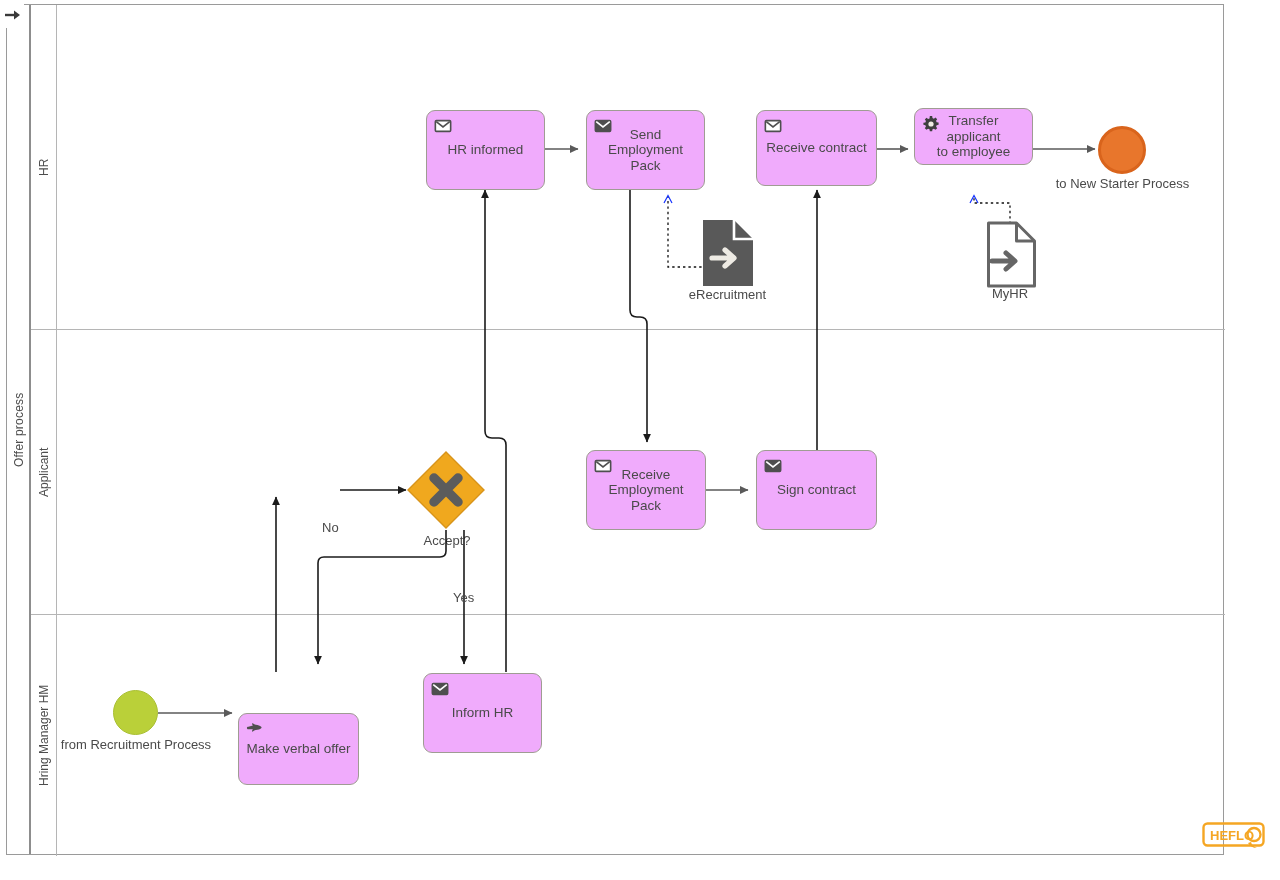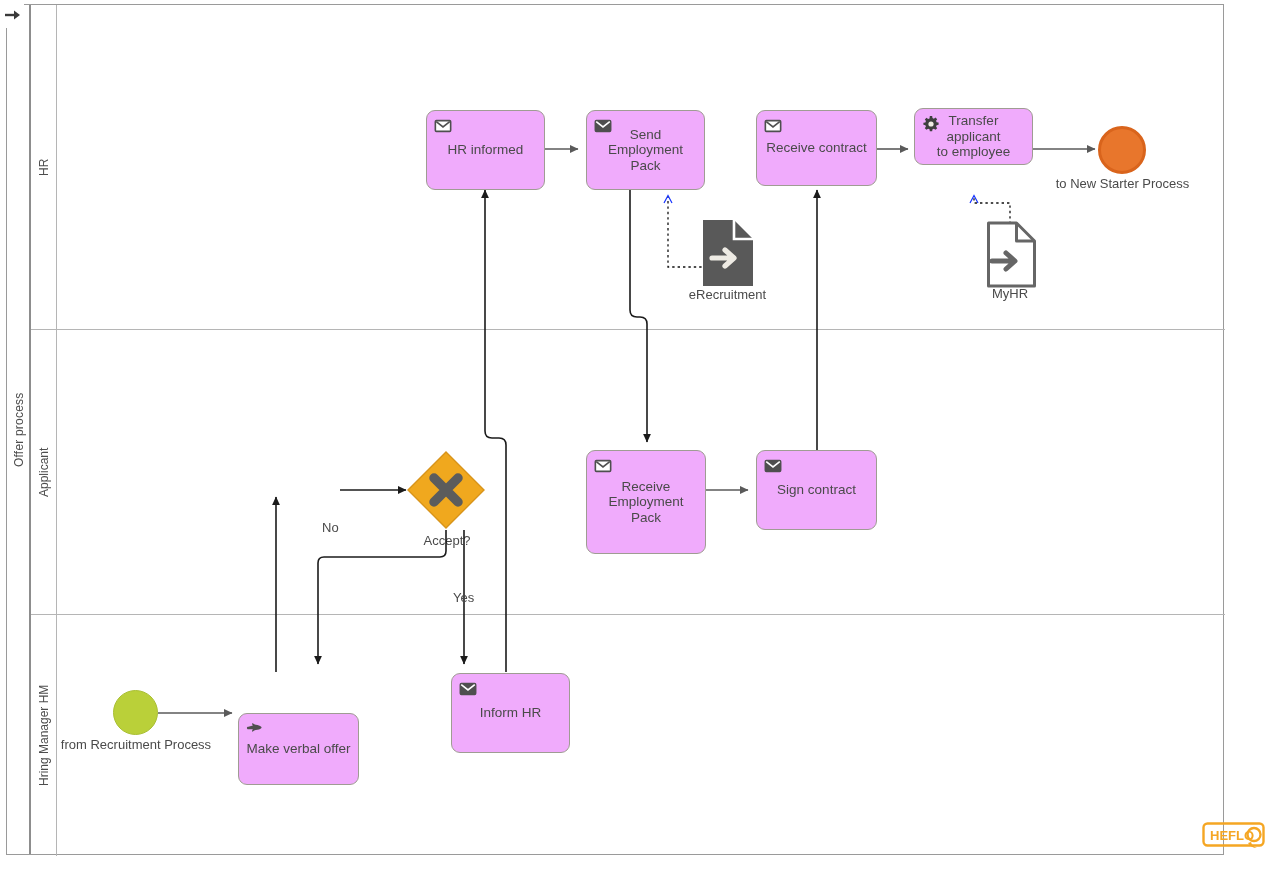--- a/index.html
+++ b/index.html
@@ -335,21 +335,21 @@
     <svg width="80" height="80" viewBox="0 0 80 80">
       <path d="M40,2 L78,40 L40,78 L2,40 Z" fill="#f0a81e" stroke="#d8941a" stroke-width="1.4"></path>
       <path d="M28,28 L52,52 M52,28 L28,52" stroke="#5c5c5c" stroke-width="9.5" stroke-linecap="round"></path>
     </svg>
   </div>
   <div class="gateway-label" style="left:416px; top:533px; width:62px; text-align:center;">Accept?</div>
 
   <div class="flow-label" style="left:322px; top:520px;">No</div>
   <div class="flow-label" style="left:453px; top:590px;">Yes</div>
 
-  <div class="task" style="left:586px; top:450px; width:120px; height:104px;">
+  <div class="task" style="left:586px; top:450px; width:120px; height:80px;">
     <svg class="task-icon" viewBox="0 0 20 20">
       <rect x="1.5" y="4" width="17" height="12" rx="1.2" fill="#ffffff" stroke="#4f4f4f" stroke-width="1.8"></rect>
       <path d="M2.5 5.2 L10 11 L17.5 5.2" fill="none" stroke="#4f4f4f" stroke-width="1.8"></path>
     </svg>
     <span class="task-label">Receive
 Employment Pack</span>
   </div>
 
   <div class="task" style="left:756px; top:450px; width:121px; height:80px;">
     <svg class="task-icon" viewBox="0 0 20 20">
@@ -362,21 +362,21 @@
   <div class="event start" style="left:113px; top:690px; width:45px; height:45px;"></div>
   <div class="event-label" style="left:47px; top:737px; width:178px;">from Recruitment Process</div>
 
   <div class="task" style="left:238px; top:673px; width:121px; height:72px;margin-top:40px;">
     <svg class="task-icon" viewBox="0 0 20 20">
       <path fill="#4f4f4f" d="M2.6 7.4c-.9 0-1.6.6-1.6 1.5s.7 1.5 1.6 1.5h5.1c-.5.5-.9 1.1-1 1.9-.1.6.5.9.9.5.9-.9 2-1.4 3.3-1.6 2.6-.3 4.6-1.1 5.9-2.1.6-.5.6-1.2 0-1.7-1.3-1-3.3-1.8-5.9-2.1-1.3-.2-2.4-.7-3.3-1.6-.4-.4-1-.1-.9.5.1.8.5 1.4 1 1.9z"></path>
     </svg>
     <span class="task-label">Make verbal offer</span>
   </div>
 
-  <div class="task" style="left:451px; top:673px; width:119px; height:80px;">
+  <div class="task" style="left:423px; top:673px; width:119px; height:80px;">
     <svg class="task-icon" viewBox="0 0 20 20">
       <rect x="1.5" y="4" width="17" height="12" rx="1.2" fill="#4f4f4f" stroke="#4f4f4f" stroke-width="1.8"></rect>
       <path d="M2.5 5.2 L10 11 L17.5 5.2" fill="none" stroke="#ffffff" stroke-width="1.8"></path>
     </svg>
     <span class="task-label">Inform HR</span>
   </div>
 
   <div class="logo">
     <svg width="70" height="28" viewBox="0 0 70 28">
       <rect x="1.5" y="1.5" width="60" height="22" rx="4" fill="none" stroke="#f5a623" stroke-width="2.4"></rect>

